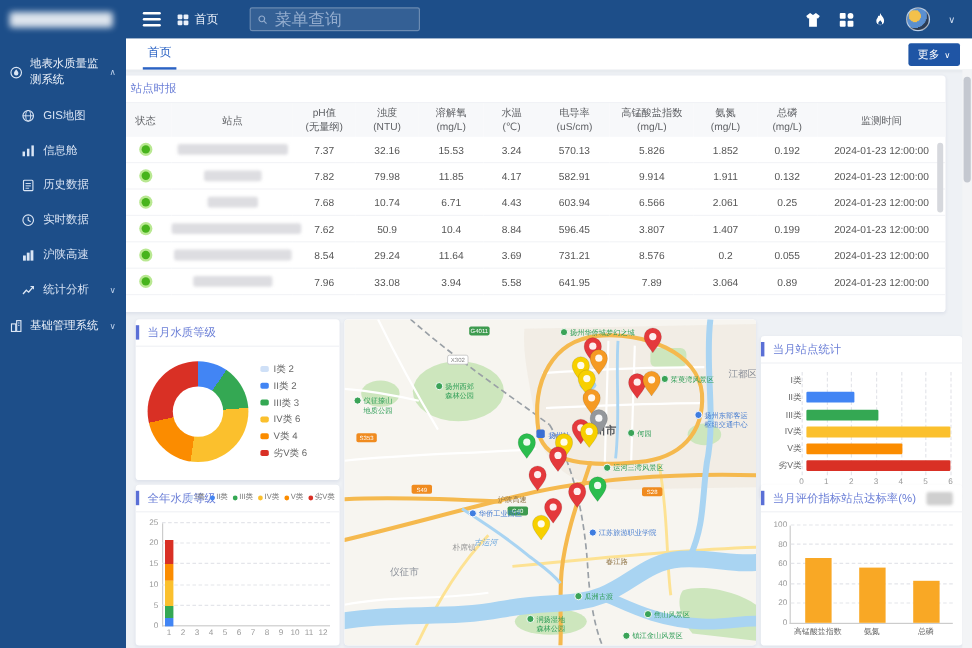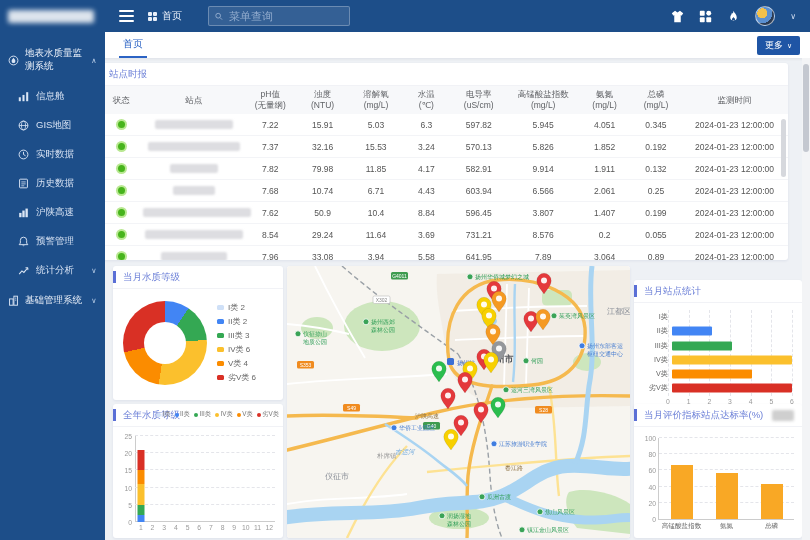--- a/index.html
+++ b/index.html
@@ -17,21 +17,21 @@
   .chev{margin-left:auto;font-size:8px;color:#bcd0ea;transform:scale(.9);}
   
   .topbar{position:absolute;left:105px;top:0;width:705px;height:32px;background:#1d4e89;display:flex;align-items:center;z-index:4;}
   .burger{width:15px;margin:0 14px;cursor:pointer;}
   .burger div{height:2px;background:#fff;margin:3px 0;border-radius:1px;}
   .crumb{display:flex;align-items:center;gap:5px;color:#eaf0fa;font-size:10px;cursor:pointer;}
   .grid-ic{width:9px;height:9px;display:grid;grid-template-columns:4px 4px;gap:1px;}
   .grid-ic i{background:#eaf0fa;border-radius:1px;}
   .searchbox{margin-left:26px;display:flex;align-items:center;width:128px;height:18px;background:rgba(255,255,255,.1);
              border:1px solid rgba(255,255,255,.28);border-radius:2px;padding:0 6px;gap:4px;}
-  .searchbox input{background:transparent;border:none;outline:none;color:#dfe9f7;font-size:11px;width:100%;}
+  .searchbox input{background:transparent;border:none;outline:none;color:#dfe9f7;font-size:14px;width:100%;}
   .searchbox input::placeholder{color:#93acce;}
   .tb-right{margin-left:auto;display:flex;align-items:center;gap:15px;padding-right:14px;color:#fff;}
   .tb-ic{width:13px;height:13px;cursor:pointer;}
   .tb-ic svg{width:13px;height:13px;display:block;}
   .avatar{width:18px;height:18px;border-radius:50%;cursor:pointer;
           background:radial-gradient(circle at 35% 35%,#f3c14b 0 30%,#5a8fd0 31% 60%,#2b3c55 61% 100%);border:1px solid rgba(255,255,255,.6);}
   
   .tabbar{position:absolute;left:105px;top:32px;width:705px;height:26px;background:#fff;border-bottom:1px solid #e3e6ec;
           box-shadow:0 1px 2px rgba(0,0,0,.04);display:flex;align-items:flex-end;z-index:3;}
   .tab{margin-left:14px;padding:4px 4px 5px;font-size:10px;color:#2b63c4;border-bottom:2px solid #2b63c4;cursor:pointer;}
@@ -119,75 +119,66 @@
             <circle cx="7" cy="7" r="5.6" fill="none" stroke="#dbe6f5" stroke-width="1.2"></circle>
             <path d="M7,3.5 C8.4,5.5 9.4,6.4 9.4,7.8 A2.4,2.4 0 1 1 4.6,7.8 C4.6,6.4 5.6,5.5 7,3.5 Z"></path>
           </svg>
         </span>
         <span>地表水质量监测系统</span>
         <span class="chev">∧</span>
       </div>
       <div class="m-item">
         <span class="mi">
           <svg viewBox="0 0 14 14" fill="#dbe6f5">
+            <circle cx="7" cy="7" r="5.6" fill="none" stroke="#dbe6f5" stroke-width="1.2"></circle>
+            <ellipse cx="7" cy="7" rx="2.6" ry="5.6" fill="none" stroke="#dbe6f5" stroke-width="1"></ellipse>
+            <line x1="1.4" y1="7" x2="12.6" y2="7" stroke="#dbe6f5" stroke-width="1"></line>
+          </svg>
+        </span>
+        <span>GIS地图</span>
+      </div>
+      <div class="m-item">
+        <span class="mi">
+          <svg viewBox="0 0 14 14" fill="#dbe6f5">
             <rect x="1" y="8" width="2.6" height="5"></rect>
             <rect x="5.7" y="5" width="2.6" height="8"></rect>
             <rect x="10.4" y="1.5" width="2.6" height="11.5"></rect>
           </svg>
         </span>
         <span>信息舱</span>
-      </div>
-      <div class="m-item">
-        <span class="mi">
-          <svg viewBox="0 0 14 14" fill="#dbe6f5">
-            <circle cx="7" cy="7" r="5.6" fill="none" stroke="#dbe6f5" stroke-width="1.2"></circle>
-            <ellipse cx="7" cy="7" rx="2.6" ry="5.6" fill="none" stroke="#dbe6f5" stroke-width="1"></ellipse>
-            <line x1="1.4" y1="7" x2="12.6" y2="7" stroke="#dbe6f5" stroke-width="1"></line>
-          </svg>
-        </span>
-        <span>GIS地图</span>
-      </div>
-      <div class="m-item">
-        <span class="mi">
-          <svg viewBox="0 0 14 14" fill="#dbe6f5">
-            <circle cx="7" cy="7" r="5.6" fill="none" stroke="#dbe6f5" stroke-width="1.2"></circle>
-            <path d="M7,3.6 L7,7 L9.6,8.6" fill="none" stroke="#dbe6f5" stroke-width="1.2"></path>
-          </svg>
-        </span>
-        <span>实时数据</span>
       </div>
       <div class="m-item">
         <span class="mi">
           <svg viewBox="0 0 14 14" fill="#dbe6f5">
             <rect x="2" y="1.5" width="10" height="11" rx="1" fill="none" stroke="#dbe6f5" stroke-width="1.2"></rect>
             <line x1="4.2" y1="5" x2="9.8" y2="5" stroke="#dbe6f5"></line>
             <line x1="4.2" y1="7.5" x2="9.8" y2="7.5" stroke="#dbe6f5"></line>
             <line x1="4.2" y1="10" x2="8" y2="10" stroke="#dbe6f5"></line>
           </svg>
         </span>
         <span>历史数据</span>
       </div>
       <div class="m-item">
         <span class="mi">
           <svg viewBox="0 0 14 14" fill="#dbe6f5">
+            <circle cx="7" cy="7" r="5.6" fill="none" stroke="#dbe6f5" stroke-width="1.2"></circle>
+            <path d="M7,3.6 L7,7 L9.6,8.6" fill="none" stroke="#dbe6f5" stroke-width="1.2"></path>
+          </svg>
+        </span>
+        <span>实时数据</span>
+      </div>
+      <div class="m-item">
+        <span class="mi">
+          <svg viewBox="0 0 14 14" fill="#dbe6f5">
             <rect x="1.5" y="7.5" width="3" height="5.5"></rect>
             <rect x="5.5" y="4.5" width="3" height="8.5"></rect>
             <rect x="9.5" y="2" width="3" height="11"></rect>
           </svg>
         </span>
         <span>沪陕高速</span>
-      </div>
-      <div class="m-item">
-        <span class="mi">
-          <svg viewBox="0 0 14 14" fill="#dbe6f5">
-            <path d="M7,1.5 A4,4 0 0 1 11,5.5 L11,9 L12.5,11 L1.5,11 L3,9 L3,5.5 A4,4 0 0 1 7,1.5 Z" fill="none" stroke="#dbe6f5" stroke-width="1.2"></path>
-            <path d="M5.6,12 A1.5,1.5 0 0 0 8.4,12"></path>
-          </svg>
-        </span>
-        <span>预警管理</span>
       </div>
       <div class="m-item">
         <span class="mi">
           <svg viewBox="0 0 14 14" fill="#dbe6f5">
             <path d="M1.5,11.5 L5,7.5 L7.5,9.5 L12.5,3.5" fill="none" stroke="#dbe6f5" stroke-width="1.4"></path>
             <path d="M9.5,3.5 L12.5,3.5 L12.5,6.5" fill="none" stroke="#dbe6f5" stroke-width="1.2"></path>
           </svg>
         </span>
         <span>统计分析</span>
         <span class="chev">∨</span>
@@ -318,35 +309,20 @@
           <th>
             <div>总磷</div>
             <div>(mg/L)</div>
           </th>
           <th>
             <div>监测时间</div>
           </th>
         </tr>
       </thead>
     <tbody id="tbody">
-        <tr>
-          <td><span class="dot"></span></td>
-          <td>
-            <div class="mask" style="width:78px"></div>
-          </td>
-          <td>7.22</td>
-          <td>15.91</td>
-          <td>5.03</td>
-          <td>6.3</td>
-          <td>597.82</td>
-          <td>5.945</td>
-          <td>4.051</td>
-          <td>0.345</td>
-          <td>2024-01-23 12:00:00</td>
-        </tr>
         <tr>
           <td><span class="dot"></span></td>
           <td>
             <div class="mask" style="width:92px"></div>
           </td>
           <td>7.37</td>
           <td>32.16</td>
           <td>15.53</td>
           <td>3.24</td>
           <td>570.13</td>

